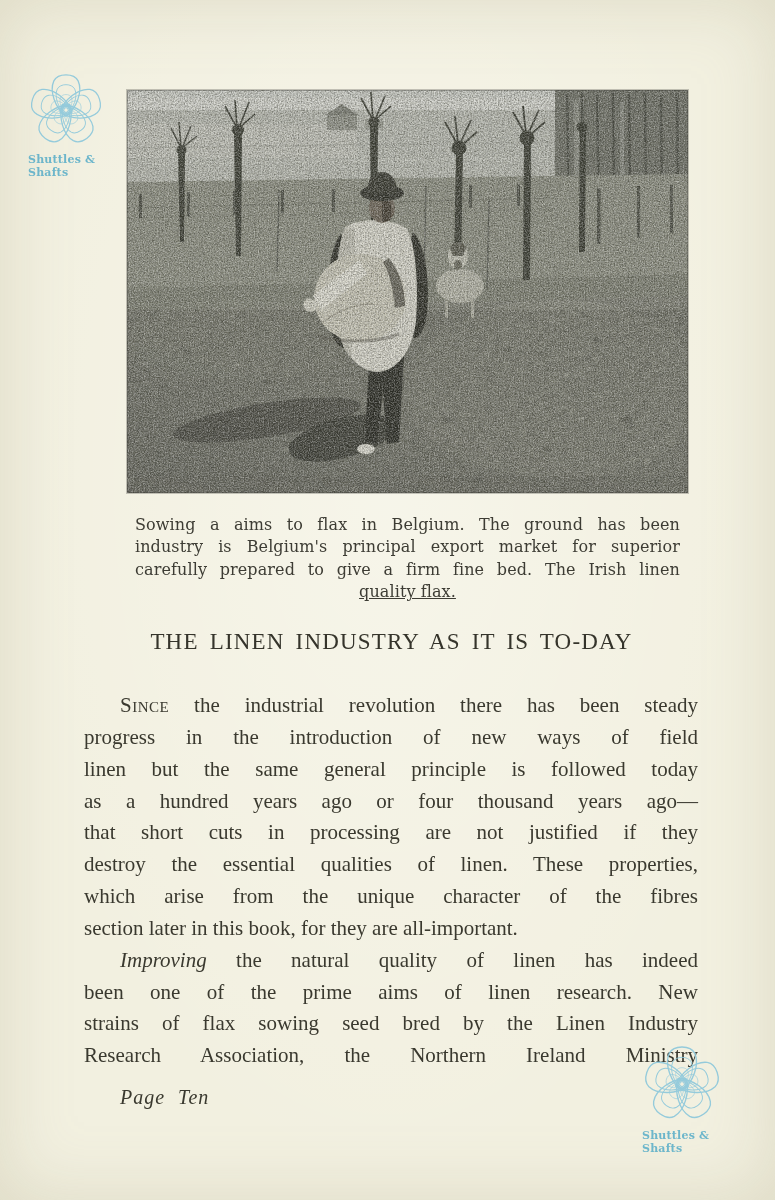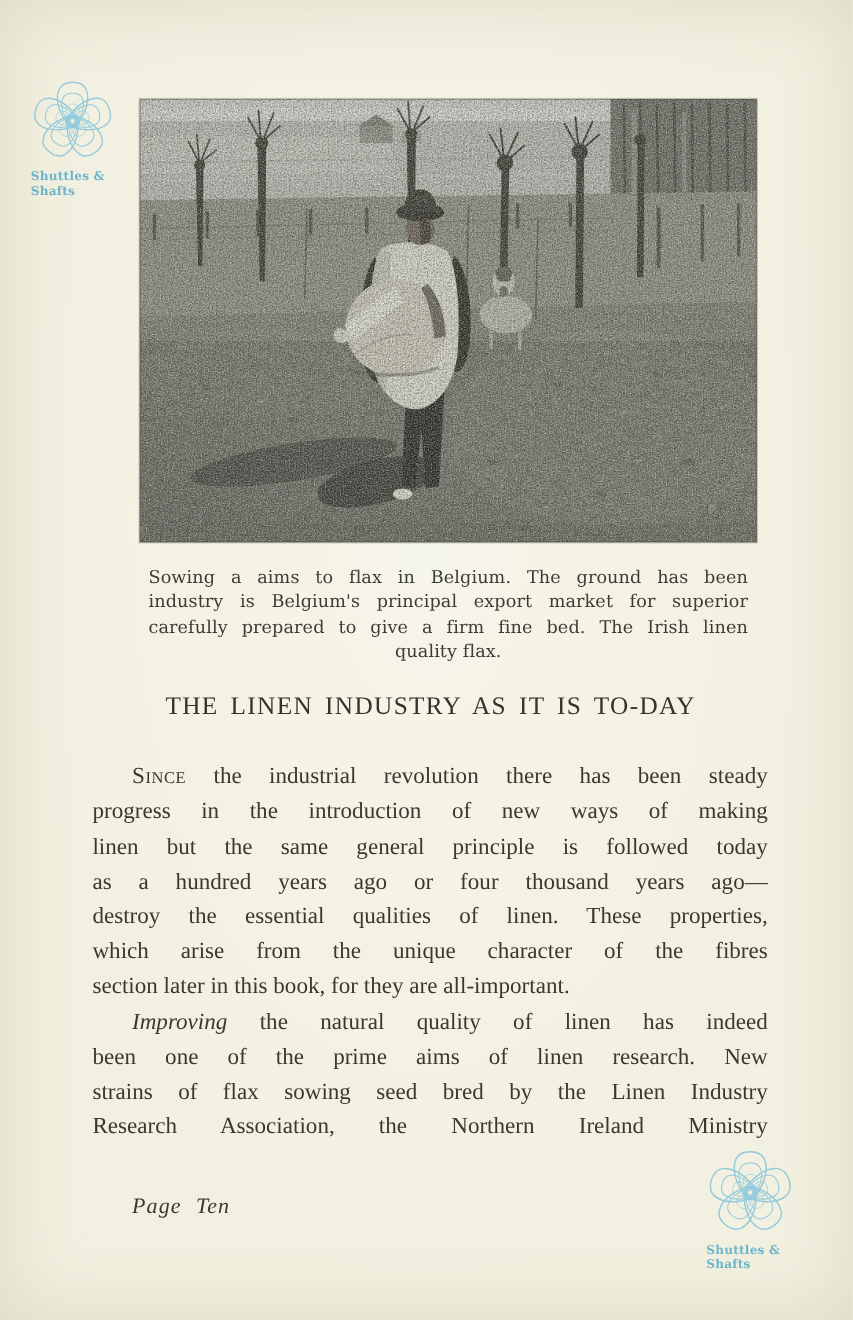--- a/index.html
+++ b/index.html
@@ -29,21 +29,21 @@
     background:#7e7f74;
   }
   .photo svg{display:block;width:561px;height:403px;}
   
   .caption{
     position:absolute;left:135px;top:514px;width:545px;z-index:2;
     font-family:"DejaVu Serif", serif;
     font-size:16px;line-height:22.4px;color:#3d3c34;letter-spacing:.1px;
   }
   .cap-line{text-align:justify;text-align-last:justify;}
-  .cap-line.center{text-align:left;text-align-last:center;}
+  .cap-line.center{text-align:left;text-align-last:center;text-decoration:underline;}
   
   .heading{
     position:absolute;left:85px;top:629px;width:613px;z-index:2;
     text-align:center;font-size:23px;letter-spacing:1.2px;
     color:#35342b;word-spacing:4px;
   }
   
   .bodytext{
     position:absolute;left:84px;top:690px;width:614px;z-index:2;
     font-size:21px;color:#3a392f;
@@ -282,23 +282,24 @@
     <div class="cap-line">Sowing a aims to flax in Belgium.  The ground has been</div>
     <div class="cap-line">industry is Belgium's principal export market for superior</div>
     <div class="cap-line">carefully prepared to give a firm fine bed.  The Irish linen</div>
     <div class="cap-line center">quality flax.</div>
   </div>
 
   <h1 class="heading" style="margin:0;font-weight:normal;">THE LINEN INDUSTRY AS IT IS TO-DAY</h1>
 
   <div class="bodytext">
     <div class="bline indent"><span class="smallcaps">Since</span><span> the industrial revolution there has been steady</span></div>
-    <div class="bline">progress in the introduction of new ways of making</div>
+    <div class="bline">progress in the introduction of new ways of field</div>
     <div class="bline">linen but the same general principle is followed today</div>
     <div class="bline">as a hundred years ago or four thousand years ago—</div>
+    <div class="bline">that short cuts in processing are not justified if they</div>
     <div class="bline">destroy the essential qualities of linen.  These properties,</div>
     <div class="bline">which arise from the unique character of the fibres</div>
     <div class="bline endpara">section later in this book, for they are all-important.</div>
     <div class="bline indent"><span class="ital">Improving</span><span> the natural quality of linen has indeed</span></div>
     <div class="bline">been one of the prime aims of linen research.  New</div>
     <div class="bline">strains of flax sowing seed bred by the Linen Industry</div>
     <div class="bline">Research Association, the Northern Ireland Ministry</div>
   </div>
 
   <div class="footer">Page Ten</div>

